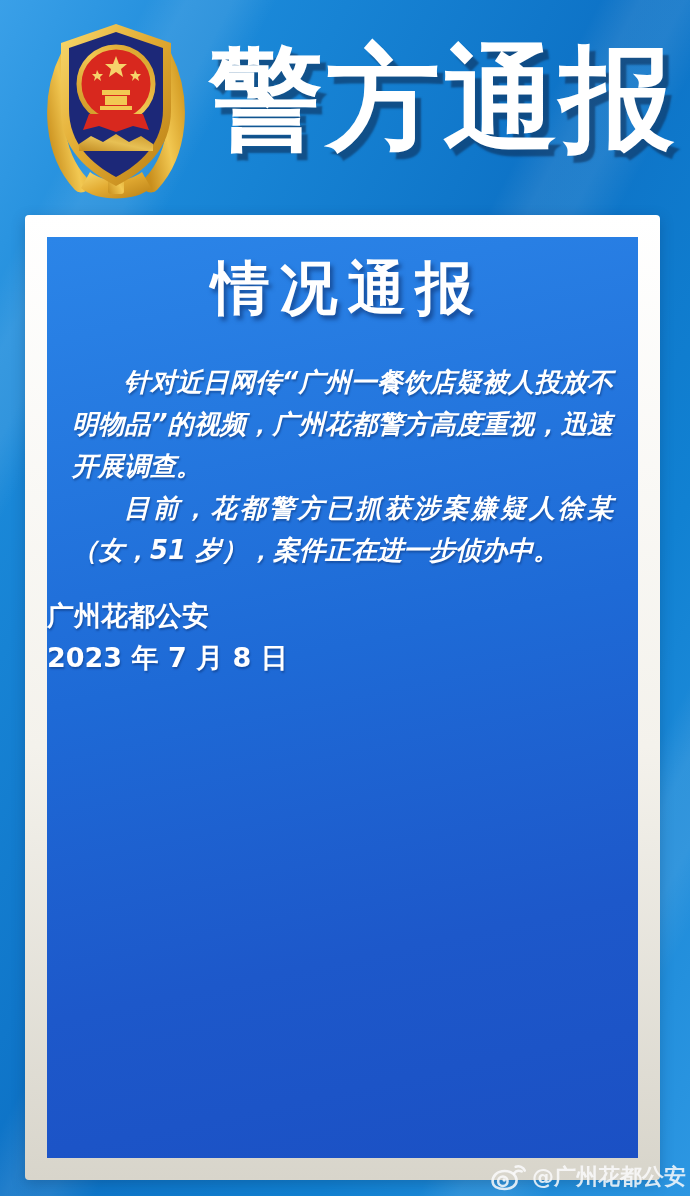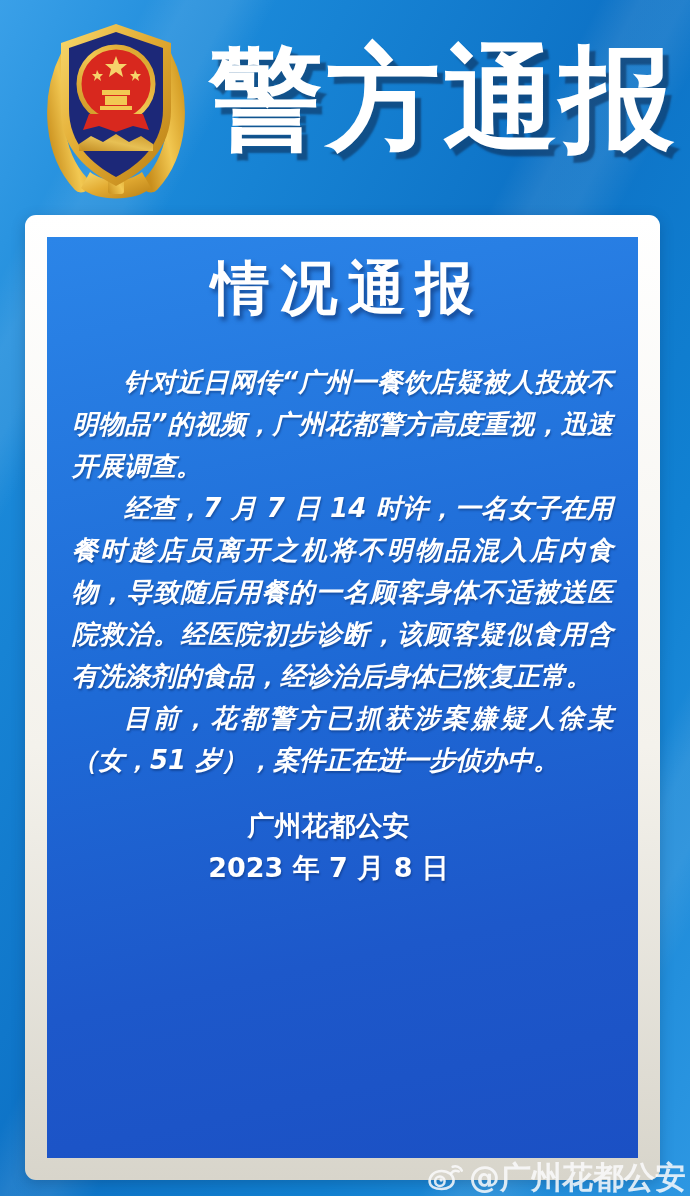--- a/index.html
+++ b/index.html
@@ -27,21 +27,21 @@
     position:absolute;left:182px;top:10px;width:498px;height:180px;
     display:flex;align-items:center;justify-content:center;
     font-size:114px;font-weight:900;color:#ffffff;letter-spacing:3px;
     text-shadow:6px 7px 2px rgba(13,45,85,0.58);
     white-space:nowrap;
   }
   
   .frame{
     position:absolute;left:25px;top:215px;width:635px;height:965px;
     background:linear-gradient(180deg,#ffffff 0%,#f4f2ec 55%,#d8d5cb 100%);
-    border-radius:11px;
+    border-radius:4px;
     box-shadow:0 4px 14px rgba(6,40,80,0.25);
   }
   .panel{
     position:absolute;left:22px;top:22px;right:22px;bottom:22px;
     background:linear-gradient(168deg,#2b85e8 0%,#1e6ad6 45%,#1d58ca 75%,#1b50c4 100%);
   }
   .notice-title{
     margin:14px 0 0 0;
     text-align:center;
     font-size:58px;line-height:74px;font-weight:700;
@@ -52,30 +52,30 @@
     margin:36px 25px 0 25px;
     color:#ffffff;
     font-size:26px;line-height:42px;font-weight:600;
     text-align:justify;
     text-shadow:1px 2px 2px rgba(8,38,95,0.42);
     font-style:italic;
   }
   .notice-body p{margin:0;text-indent:2em;}
   .signature-block{
     margin:24px 28px 0 0;
-    text-align:center;
+    text-align:left;
     color:#ffffff;font-size:27px;line-height:42px;font-weight:600;
     text-shadow:1px 2px 2px rgba(8,38,95,0.42);
   }
   
   .watermark{
     position:absolute;right:4px;bottom:4px;
     display:flex;align-items:center;gap:6px;
     color:rgba(250,250,252,0.85);
-    font-size:31px;font-weight:600;line-height:30px;
+    font-size:22px;font-weight:600;line-height:30px;
     white-space:nowrap;
   }
   .watermark svg{display:block;}
 </style>
 </head>
 <body>
 
 <div class="poster">
   <div class="streaks"></div>
 
@@ -117,21 +117,20 @@
       </svg>
     </div>
     <div class="header-title">警方通报</div>
   </div>
 
   <div class="frame">
     <div class="panel">
       <h2 class="notice-title">情况通报</h2>
       <div class="notice-body">
         <p>针对近日网传“广州一餐饮店疑被人投放不明物品”的视频，广州花都警方高度重视，迅速开展调查。</p>
-        <p>经查，7 月 7 日 14 时许，一名女子在用餐时趁店员离开之机将不明物品混入店内食物，导致随后用餐的一名顾客身体不适被送医院救治。经医院初步诊断，该顾客疑似食用含有洗涤剂的食品，经诊治后身体已恢复正常。</p>
         <p>目前，花都警方已抓获涉案嫌疑人徐某（女，51 岁），案件正在进一步侦办中。</p>
       </div>
       <div class="signature-block">
         <div>广州花都公安</div>
         <div>2023 年 7 月 8 日</div>
       </div>
     </div>
   </div>
 
   <div class="watermark">

